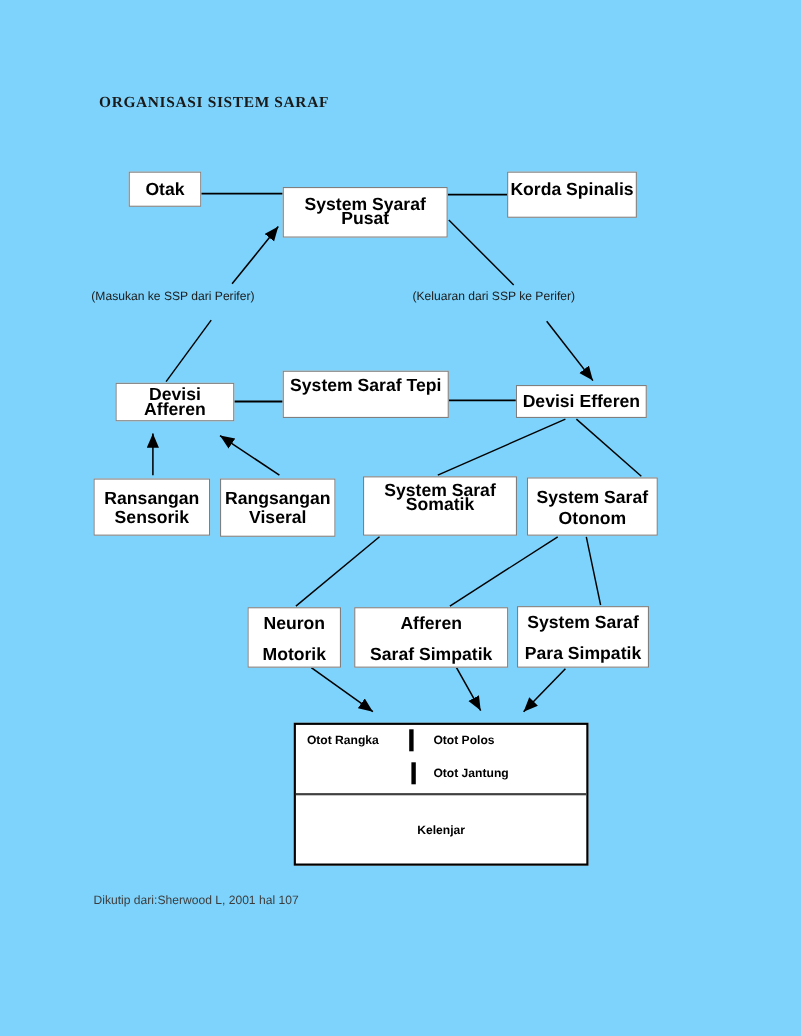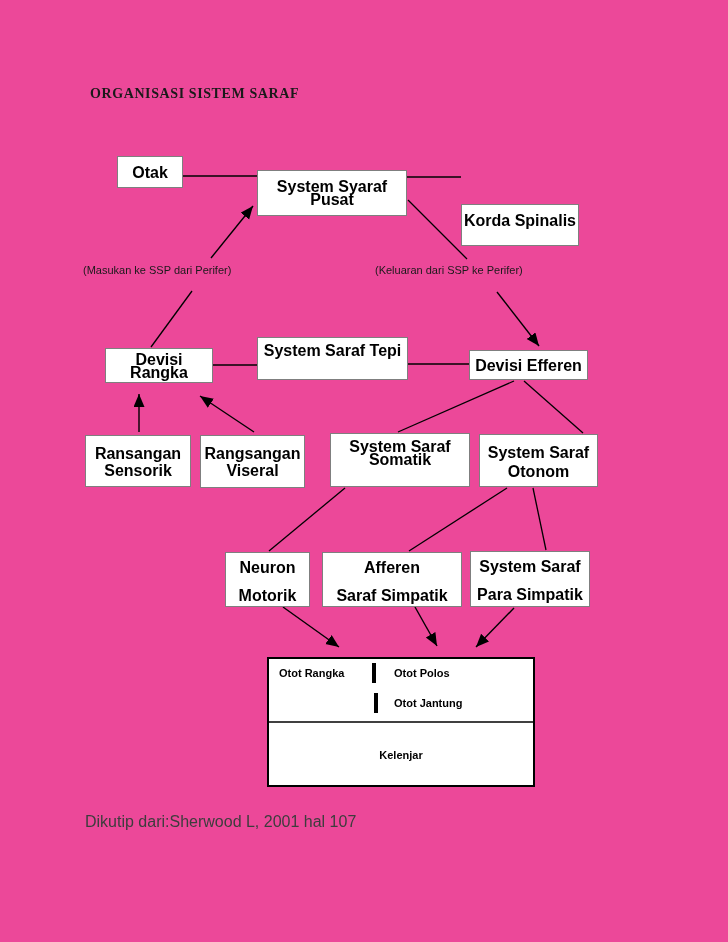--- a/index.html
+++ b/index.html
@@ -1,20 +1,20 @@
 <!DOCTYPE html>
 <html><head>
 <meta charset="utf-8">
 <style>
   html,body{margin:0;padding:0;background:#ffffff;}
   #canvas{
     position:relative;
     width:728px;
     height:942px;
-    background:#ec4899;
+    background:#7dd3fc;
     font-family:"Liberation Sans", sans-serif;
     color:#000;
     overflow:hidden;
   }
   #title{
     position:absolute;
     left:90px; top:86px;
     font-family:"Liberation Serif", serif;
     font-weight:bold;
     font-size:14px;
@@ -32,21 +32,21 @@
     background:#ffffff;
     border:1px solid #7f7f7f;
     font-weight:bold;
     font-size:16px;
     text-align:center;
     line-height:13px;
   }
   .vcenter{display:flex;align-items:center;justify-content:center;}
   #box-otak{left:117px; top:156px; width:66px;  height:32px;}
   #box-ssp{left:257px; top:154px; width:150px; height:46px; padding-top:9px;margin-top:16px;}
-  #box-korda{left:461px; top:156px; width:118px; height:42px; padding-top:9px;margin-top:48px;}
+  #box-korda{left:461px; top:156px; width:118px; height:42px; padding-top:9px;}
   #box-afferen{left:105px; top:348px; width:108px; height:35px;}
   #box-tepi{left:257px; top:337px; width:151px; height:43px; padding-top:6px;}
   #box-efferen{left:469px; top:350px; width:119px; height:30px;}
   #box-sensorik{left:85px;  top:435px; width:106px; height:52px; padding-top:9px; line-height:17px;}
   #box-viseral{left:200px; top:435px; width:105px; height:53px; padding-top:9px; line-height:17px;}
   #box-somatik{left:330px; top:433px; width:140px; height:54px; padding-top:6px;}
   #box-otonom{left:479px; top:434px; width:119px; height:53px; padding-top:8px; line-height:19px;}
   #box-neuron{left:225px; top:552px; width:85px;  height:55px; padding-top:1px; line-height:28px;}
   #box-simpatik{left:322px; top:552px; width:140px; height:55px; padding-top:1px; line-height:28px;}
   #box-parasimpatik{left:470px; top:551px; width:120px; height:56px; padding-top:1px; line-height:28px;}
@@ -85,21 +85,21 @@
   .thick-bar{
     position:absolute;
     width:4px; height:20px;
     background:#000;
   }
   #bar-1{left:103px; top:4px;}
   #bar-2{left:105px; top:34px;}
   #caption{
     position:absolute;
     left:85px; top:813px;
-    font-size:16px;
+    font-size:11px;
     color:#3d3d3d;
     white-space:nowrap;
   }
 </style>
 </head>
 <body>
 
 <div id="canvas">
 
   <h1 id="title">ORGANISASI SISTEM SARAF</h1>
@@ -137,21 +137,21 @@
     <span>System Syaraf Pusat</span>
   </div>
   <div class="node" id="box-korda">
     <span>Korda Spinalis</span>
   </div>
 
   <div class="annot" id="label-masukan">(Masukan ke SSP dari Perifer)</div>
   <div class="annot" id="label-keluaran">(Keluaran dari SSP ke Perifer)</div>
 
   <div class="node vcenter" id="box-afferen">
-    <span>Devisi Rangka</span>
+    <span>Devisi Afferen</span>
   </div>
   <div class="node" id="box-tepi">
     <span>System Saraf Tepi</span>
   </div>
   <div class="node vcenter" id="box-efferen">
     <span>Devisi Efferen</span>
   </div>
 
   <div class="node" id="box-sensorik">
     <div>Ransangan</div>

